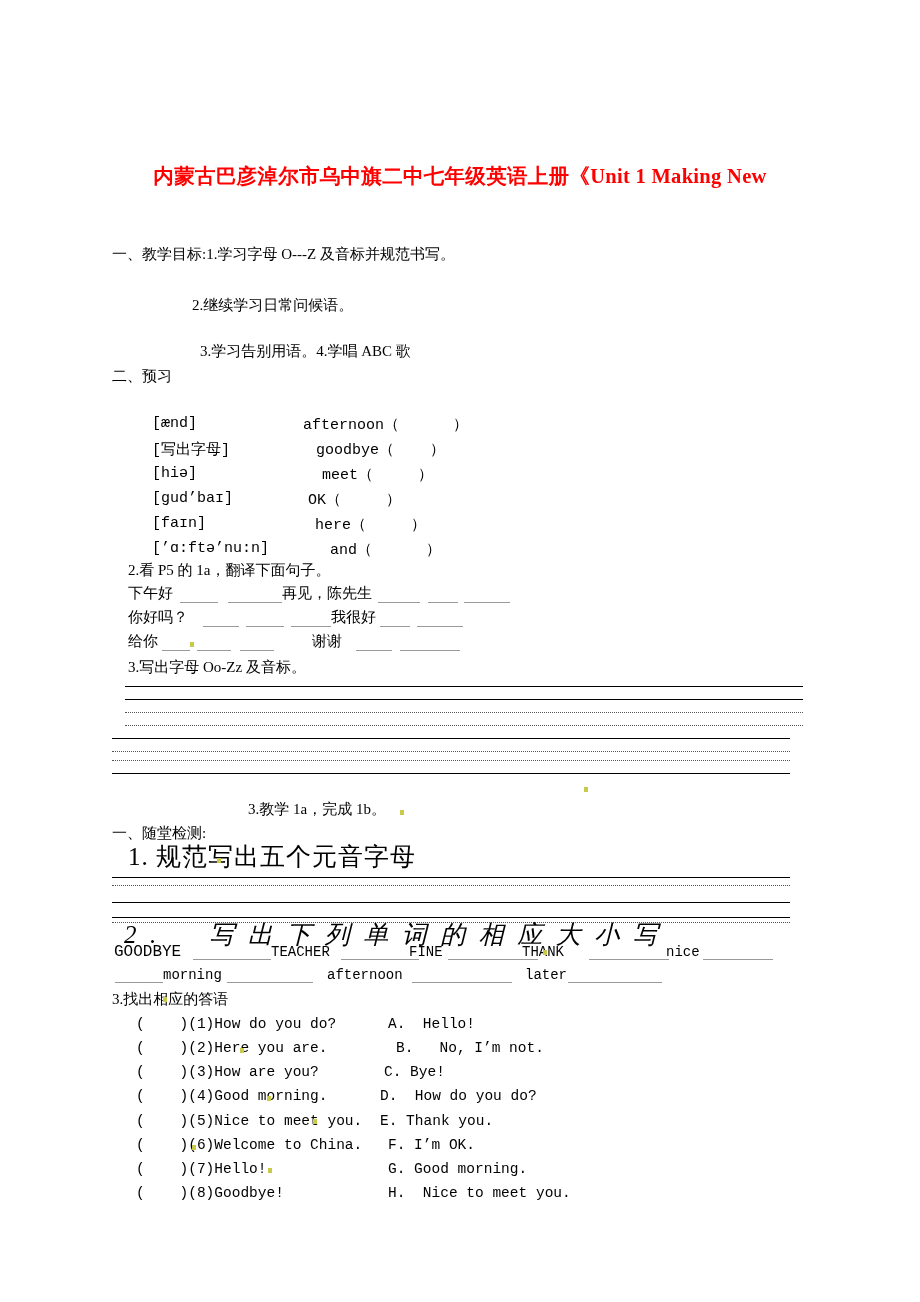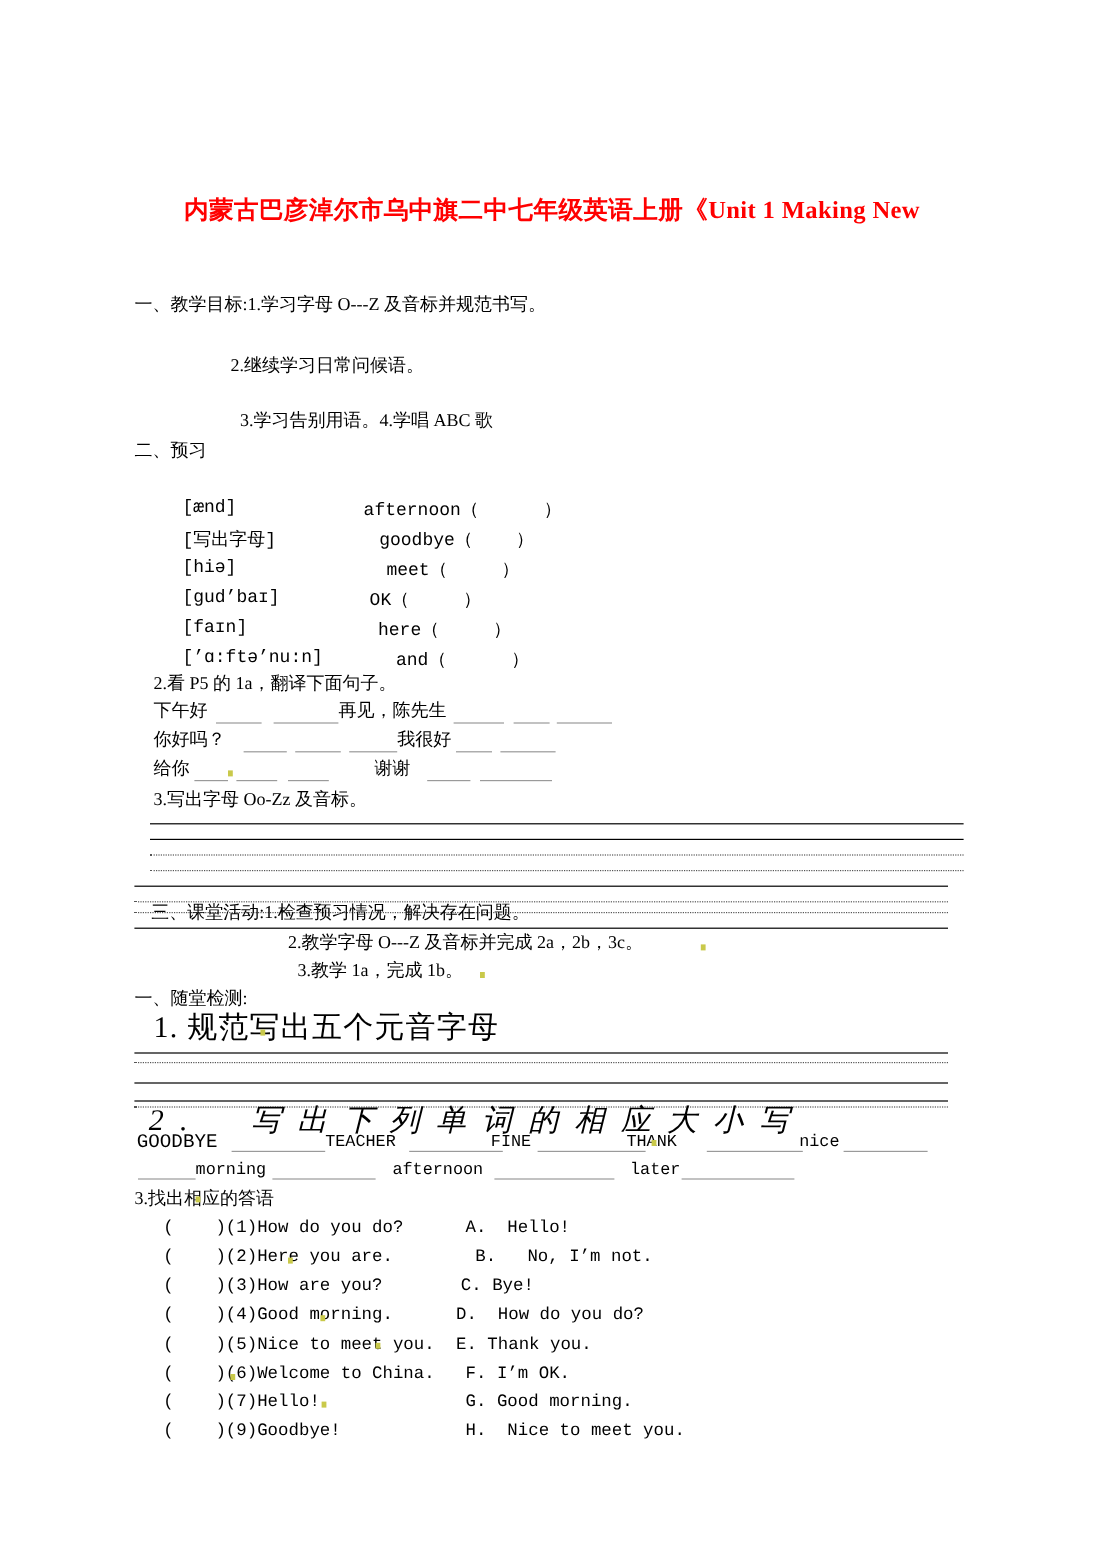--- a/index.html
+++ b/index.html
@@ -162,24 +162,22 @@
   <div class="row serif" style="top:634px; left:128px;">3.写出字母 Oo-Zz 及音标。</div>
 
   <div class="hr" style="top:661px; left:125px; width:678px;"></div>
   <div class="hr" style="top:674px; left:125px; width:678px;"></div>
   <div class="hr dash" style="top:687px; left:125px; width:678px;"></div>
   <div class="hr dash" style="top:700px; left:125px; width:678px;"></div>
   <div class="hr" style="top:713px; left:112px; width:678px;"></div>
   <div class="hr dash" style="top:726px; left:112px; width:678px;"></div>
 
   <div class="hr dash" style="top:735px; left:112px; width:678px;"></div>
-  <div class="row serif" style="top:728px; left:126px;">三、课堂活动:1.检查预习情况，解决存在问题。</div>
   <div class="hr" style="top:748px; left:112px; width:678px;"></div>
 
-  <div class="row serif" style="top:753px; left:240px;">2.教学字母 O---Z 及音标并完成 2a，2b，3c。</div>
   <div class="mark" style="top:762px; left:584px;"></div>
   <div class="row serif" style="top:776px; left:248px;">3.教学 1a，完成 1b。</div>
   <div class="mark" style="top:785px; left:400px;"></div>
 
   <div class="row serif" style="top:800px; left:112px;">一、随堂检测:</div>
 
   <div class="big1" style="top:818px; left:128px;">1. 规范写出五个元音字母</div>
   <div class="mark" style="top:833px; left:217px;"></div>
 
   <div class="hr" style="top:852px; left:112px; width:678px;"></div>
@@ -218,21 +216,21 @@
   <div class="mark" style="top:1023px; left:240px;"></div>
   <div class="row mono" style="top:1039px; left:136px; font-size:14.5px;">(    )(3)How are you?</div>
   <div class="row mono" style="top:1063px; left:136px; font-size:14.5px;">(    )(4)Good morning.</div>
   <div class="mark" style="top:1071px; left:267px;"></div>
   <div class="row mono" style="top:1088px; left:136px; font-size:14.5px;">(    )(5)Nice to meet you.</div>
   <div class="mark" style="top:1094px; left:313px;"></div>
   <div class="row mono" style="top:1112px; left:136px; font-size:14.5px;">(    )(6)Welcome to China.</div>
   <div class="mark" style="top:1120px; left:192px;"></div>
   <div class="row mono" style="top:1136px; left:136px; font-size:14.5px;">(    )(7)Hello!</div>
   <div class="mark" style="top:1143px; left:268px;"></div>
-  <div class="row mono" style="top:1160px; left:136px; font-size:14.5px;">(    )(9)Goodbye!</div>
+  <div class="row mono" style="top:1160px; left:136px; font-size:14.5px;">(    )(8)Goodbye!</div>
 
   <div class="row mono" style="top:991px; left:388px; font-size:14.5px;">A.  Hello!</div>
   <div class="row mono" style="top:1015px; left:396px; font-size:14.5px;">B.   No, I’m not.</div>
   <div class="row mono" style="top:1039px; left:384px; font-size:14.5px;">C. Bye!</div>
   <div class="row mono" style="top:1063px; left:380px; font-size:14.5px;">D.  How do you do?</div>
   <div class="row mono" style="top:1088px; left:380px; font-size:14.5px;">E. Thank you.</div>
   <div class="row mono" style="top:1112px; left:388px; font-size:14.5px;">F. I’m OK.</div>
   <div class="row mono" style="top:1136px; left:388px; font-size:14.5px;">G. Good morning.</div>
   <div class="row mono" style="top:1160px; left:388px; font-size:14.5px;">H.  Nice to meet you.</div>
 

